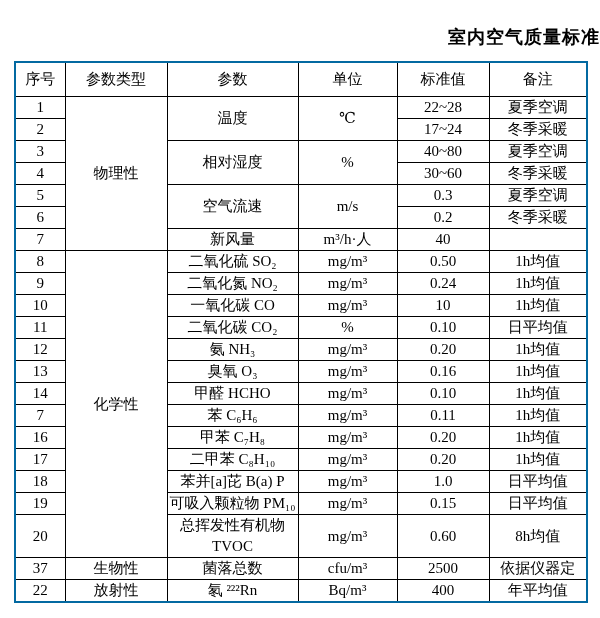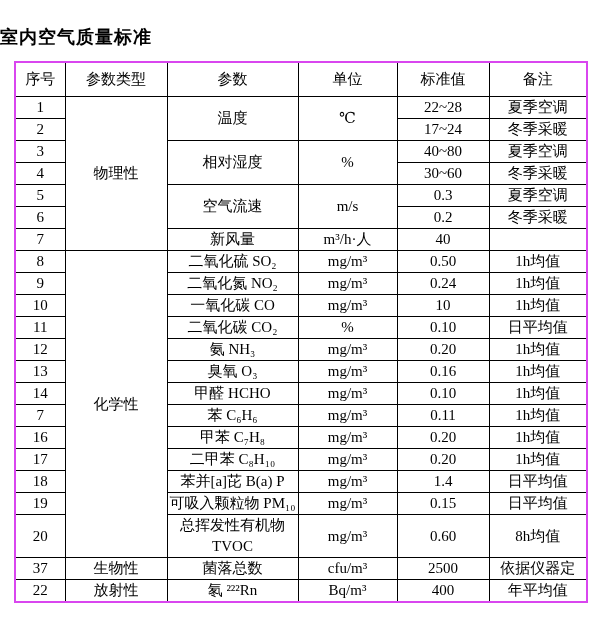--- a/index.html
+++ b/index.html
@@ -8,33 +8,33 @@
     background: #ffffff;
   }
   body {
     width: 600px;
     height: 618px;
     font-family: "Liberation Serif", "DejaVu Serif", serif;
     color: #000000;
     position: relative;
   }
   .title {
-    text-align: left;
+    text-align: right;
     font-size: 18px;
     font-weight: bold;
     margin: 26px 0 13px 0;
     letter-spacing: 1px;
     line-height: 22px;
   }
   table.aq-table {
     border-collapse: collapse;
     table-layout: fixed;
     margin-left: 14px;
     width: 572px;
-    border: 2px solid #d946ef;
+    border: 2px solid #0369a1;
   }
   .aq-table th,
   .aq-table td {
     border: 1px solid #000000;
     text-align: center;
     vertical-align: middle;
     font-size: 15px;
     font-weight: normal;
     padding: 0;
     line-height: 21px;
@@ -190,21 +190,21 @@
         <td>17</td>
         <td>二甲苯 C₈H₁₀</td>
         <td>mg/m³</td>
         <td>0.20</td>
         <td>1h均值</td>
       </tr>
       <tr>
         <td>18</td>
         <td>苯并[a]芘 B(a) P</td>
         <td>mg/m³</td>
-        <td>1.4</td>
+        <td>1.0</td>
         <td>日平均值</td>
       </tr>
       <tr>
         <td>19</td>
         <td>可吸入颗粒物 PM₁₀</td>
         <td>mg/m³</td>
         <td>0.15</td>
         <td>日平均值</td>
       </tr>
       <tr>

